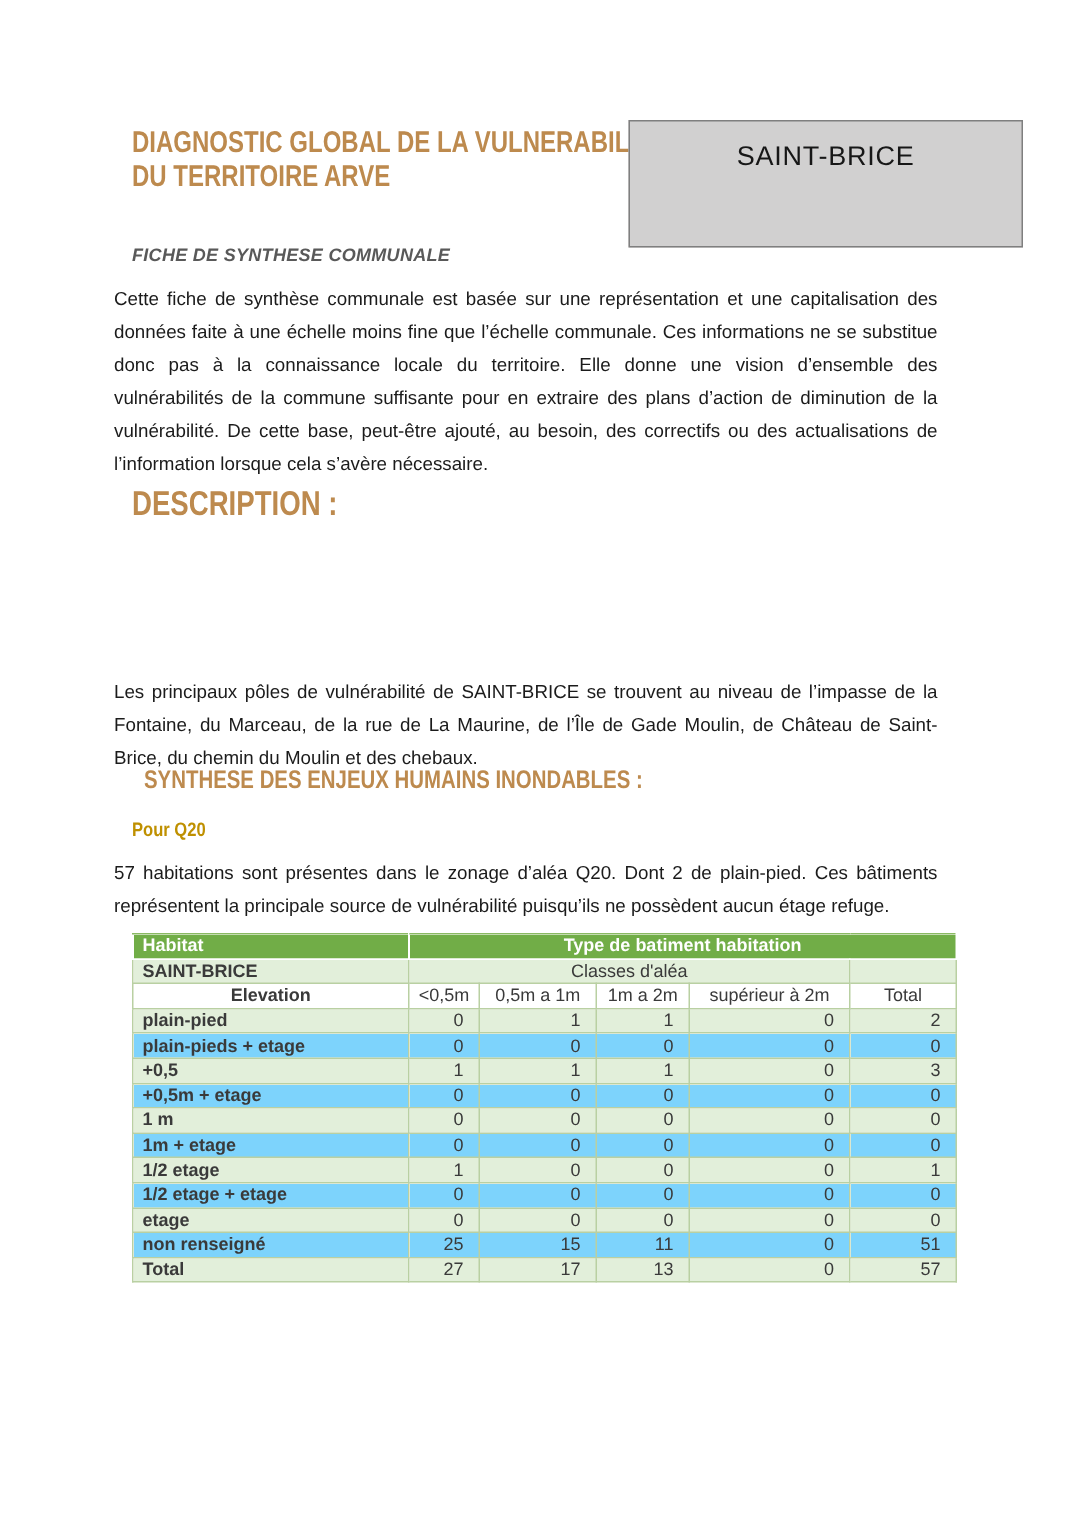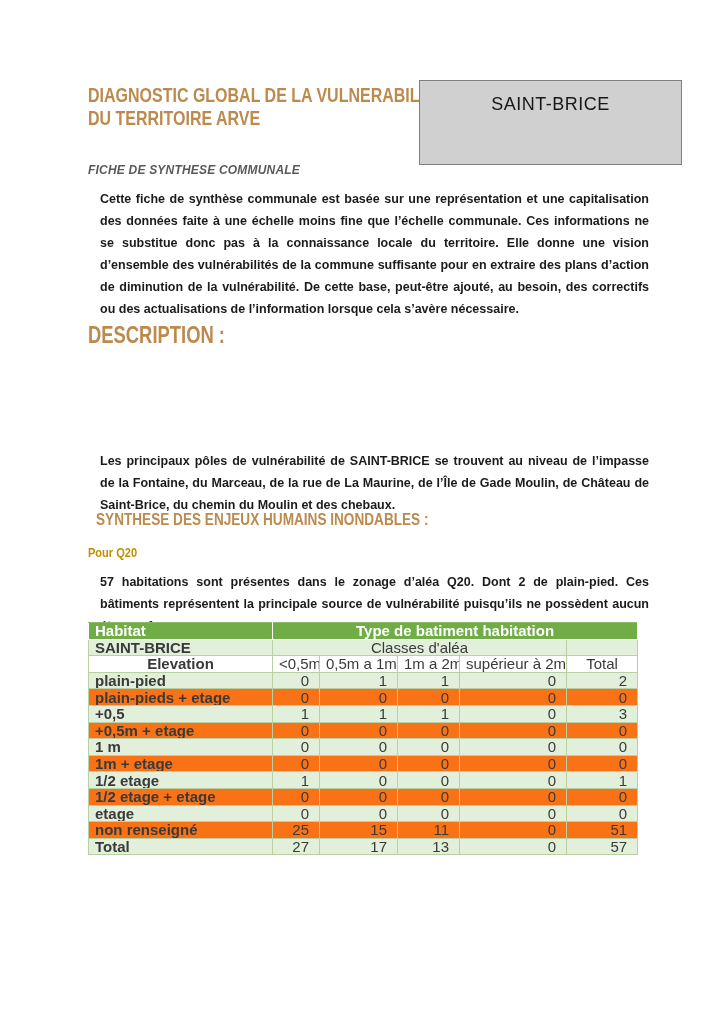--- a/index.html
+++ b/index.html
@@ -36,51 +36,51 @@
     letter-spacing:0.2px;
     margin-top:26px;
   }
   .commune-box{
     left:419px;top:80px;width:263px;height:85px;
     background:#d1d0d0;border:1px solid #7f7f7f;
     text-align:center;padding-top:13px;
     font-size:18px;color:#171717;letter-spacing:0.5px;
   }
   .body-par{
-    left:100px;width:549px;
+    left:76px;width:549px;
     font-size:12.5px;line-height:22px;
-    text-align:justify;color:var(--ink);font-weight:bold;
+    text-align:justify;color:var(--ink);
   }
   .p-intro{top:188px;}
   .h-description{left:88px;top:322px;font-size:23px;}
   .p-desc1{top:360px;}
   .p-desc2{top:422px;margin-top:28px;}
   .h-synthese{left:96px;top:510px;font-size:17px;}
   .h-q20{left:88px;top:545px;font-size:13px;color:var(--gold);transform:scaleX(0.85);}
   .p-q20{top:571px;}
 
   .tbl-wrap{left:88px;top:622px;width:549px;}
   table.tbl{
     border-collapse:collapse;table-layout:fixed;width:549px;
-    font-size:15px;
+    font-size:12px;
     border-radius:18px;
   }
   .tbl td{
     border:1px solid var(--tborder);
     padding:0 6px;height:16.6px;line-height:15px;
     color:#3a3a3a;overflow:hidden;white-space:nowrap;
   }
   .tbl tr.h1 td{
     background:var(--green);color:#ffffff;font-weight:bold;
     border:1.5px solid #ffffff;border-top:1px solid #8aba63;
   }
   .tbl tr.h2 td{background:var(--band);}
   .tbl tr.h3 td{background:#ffffff;text-align:center;}
   .tbl tr.band td{background:var(--band);}
-  .tbl tr.plain td{background:#f97316;}
+  .tbl tr.plain td{background:#7dd3fc;}
   .tbl .lbl{font-weight:bold;text-align:left;}
   .tbl .ctr{text-align:center;}
   .tbl .num{text-align:right;padding-right:10px;}
 </style>
 </head>
 <body>
 
 <div class="page">
 
   <div class="abs doc-title">

